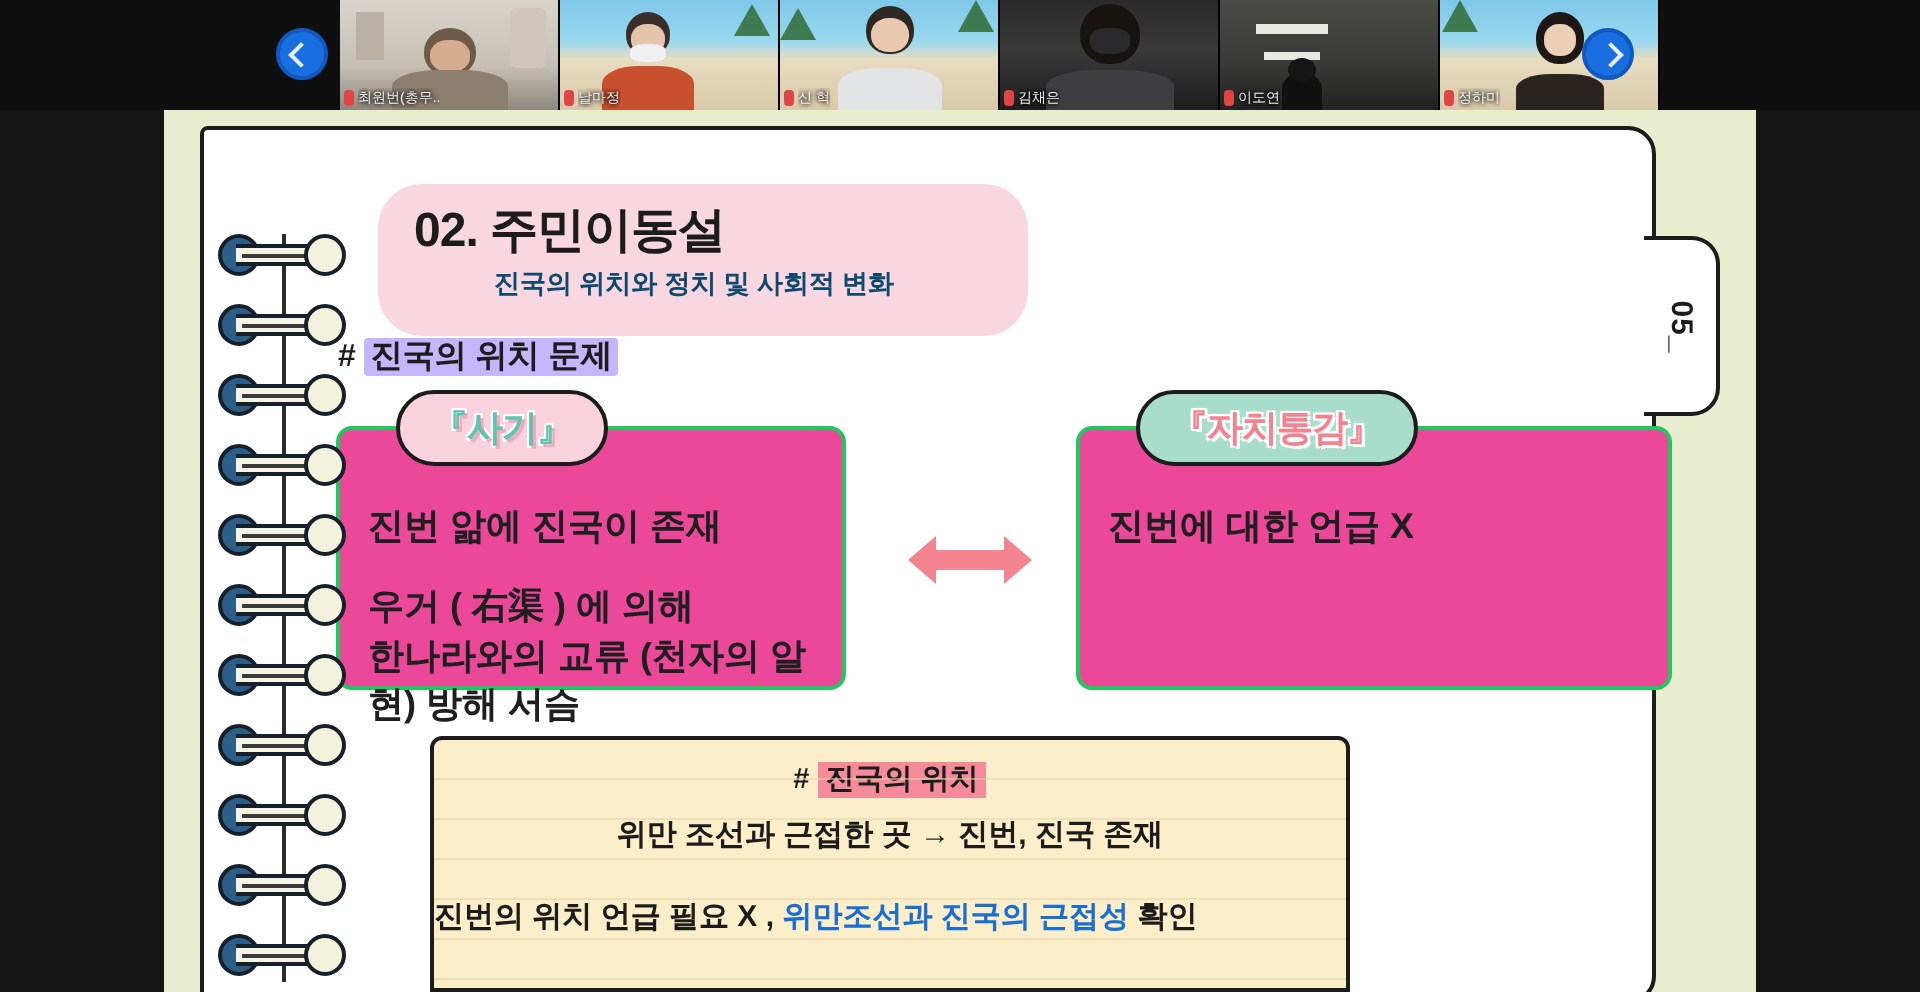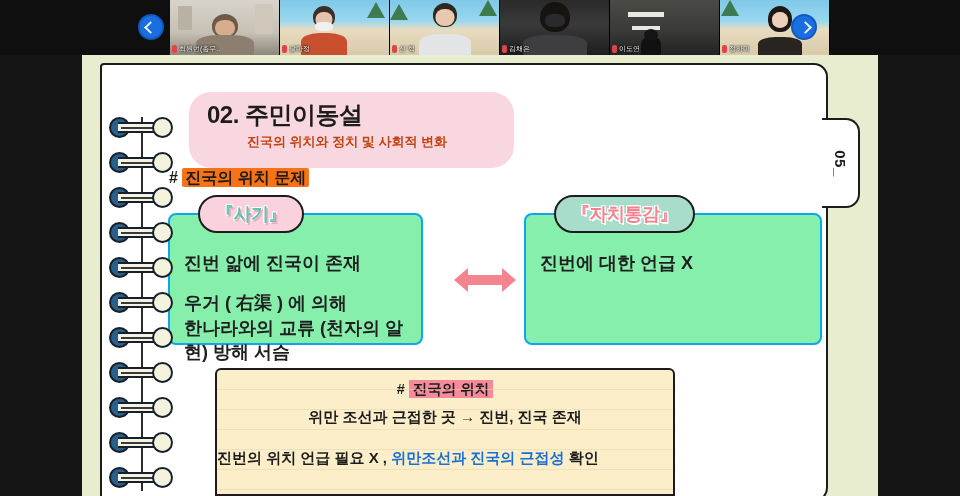--- a/index.html
+++ b/index.html
@@ -134,42 +134,42 @@
   #title-bubble {
     position: absolute; left: 107px; top: 1px; width: 325px; height: 76px;
     background: #f9d7e0; border-radius: 22px; z-index: 6; margin-top: 36px;
   }
   #title-bubble .t1 {
     position: absolute; left: 18px; top: 7px;
     font-size: 24px; font-weight: 800; color: #1c1c1c; letter-spacing: -.5px;
   }
   #title-bubble .t2 {
     position: absolute; left: 58px; top: 41px;
-    font-size: 13px; font-weight: 700; color: #c2410c;
+    font-size: 13px; font-weight: 700; color: #0c4a6e;
   }
   #bubble-tail {
     position: absolute; left: 148px; top: 74px; z-index: 5;
   }
 
   
   #sec-head {
     position: absolute; left: 87px; top: 113px; z-index: 3;
     font-size: 16px; font-weight: 800; color: #1c1c1c;
   }
   #sec-head .hl {
-    background: #f97316; padding: 1px 3px; border-radius: 2px;
+    background: #c4b5fd; padding: 1px 3px; border-radius: 2px;
   }
 
   
   .cmp-card {
-    position: absolute; background: #86efac;
-    border: 2px solid #0ea5e9; border-radius: 8px; z-index: 2;
+    position: absolute; background: #ec4899;
+    border: 2px solid #22c55e; border-radius: 8px; z-index: 2;
   }
   #card-left { left: 86px; top: 158px; width: 255px; height: 132px; }
-  #card-right { left: 442px; top: 158px; width: 298px; height: 132px; }
+  #card-right { left: 456px; top: 158px; width: 298px; height: 132px; }
   .cmp-card .body {
     position: absolute; left: 14px; right: 10px; top: 36px;
     font-size: 18px; font-weight: 600; color: #1f1f1f; line-height: 1.35;
   }
   .cmp-card .body .gap { height: 16px; }
   .pill {
     position: absolute; top: -20px; height: 38px;
     border: 2px solid #1c1c1c; border-radius: 20px;
     display: flex; align-items: center; justify-content: center;
     z-index: 3; padding: 0 16px;

